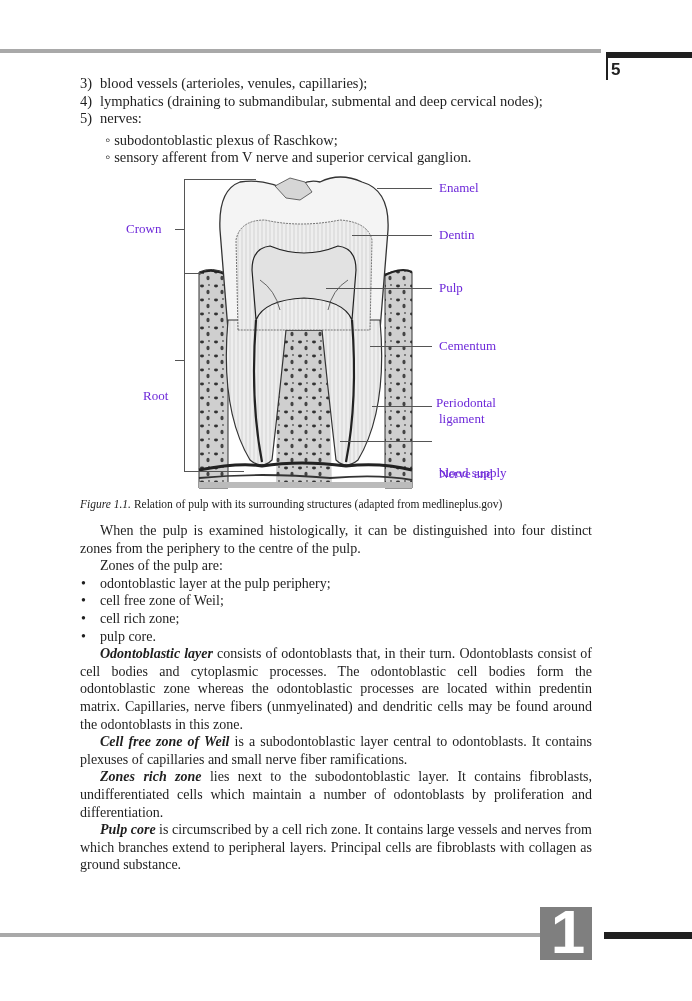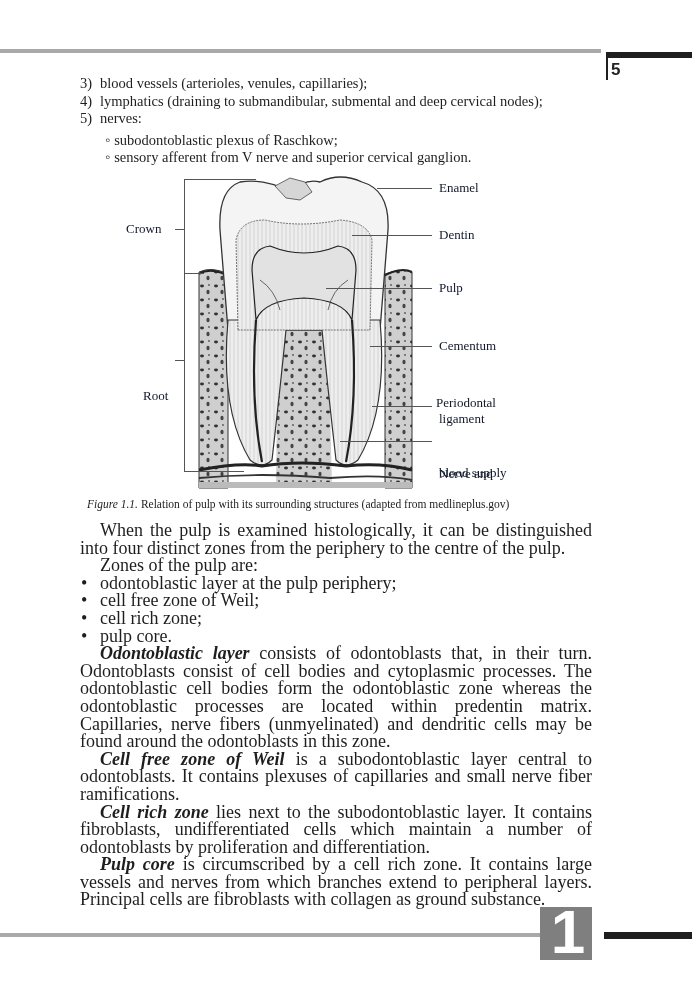--- a/index.html
+++ b/index.html
@@ -14,27 +14,27 @@
 
     .content { position: absolute; left: 80px; top: 75px; width: 512px; font-size: 14.5px; line-height: 17.5px; }
 
     .num-list { margin: 0; padding: 0; list-style: none; }
     .num-list li { display: flex; }
     .num-list .n { width: 20px; flex: none; }
     .sub-list { margin: 4px; padding: 0 0 0 21px; list-style: none; }
     .sub-list li::before { content: "\25E6"; margin-right: 4px; }
 
     .figure { position: absolute; left: 100px; top: 170px; width: 450px; height: 325px; }
-    .fig-label { position: absolute; font-size: 13px; line-height: 16px; color: #0f172a; }
+    .fig-label { position: absolute; font-size: 13px; line-height: 16px; color: #6d28d9; }
     .fig-line { position: absolute; background: #555; }
 
-    .caption { position: absolute; left: 87px; top: 497px; width: 520px; font-size: 11.5px; line-height: 14px; color: #222; }
+    .caption { position: absolute; left: 80px; top: 497px; width: 520px; font-size: 11.5px; line-height: 14px; color: #222; }
     .caption .cap-i { font-style: italic; }
 
-    .body-text { position: absolute; left: 80px; top: 522px; width: 512px; font-size: 18px; line-height: 17.6px; text-align: justify; }
+    .body-text { position: absolute; left: 80px; top: 522px; width: 512px; font-size: 14px; line-height: 17.6px; text-align: justify; }
     .body-text p { margin: 0; text-indent: 20px; }
     .bul-list { margin: 0; padding: 0; list-style: none; }
     .bul-list li { display: flex; padding-left: 0; }
     .bul-list li .b { width: 19px; flex: none; text-align: left; padding-left: 1px; }
     .term { font-weight: bold; font-style: italic; }
 
     .bottom-rule { position: absolute; left: 0; top: 933px; width: 542px; height: 4px; background: #a9a9a9; }
     .chapter-block { position: absolute; left: 540px; top: 907px; width: 52px; height: 53px; background: #7f7f7f; }
     .chapter-num { position: absolute; left: 8px; top: -6px; width: 40px; height: 60px; font-family: "Liberation Sans", "DejaVu Sans", sans-serif;
                    font-weight: bold; font-size: 62px; line-height: 62px; color: #ffffff; text-align: center; }
@@ -158,21 +158,21 @@
         <span class="b">•</span>
         <span>cell rich zone;</span>
       </li>
     <li>
         <span class="b">•</span>
         <span>pulp core.</span>
       </li>
   </ul>
   <p><span class="term">Odontoblastic layer</span><span> consists of odontoblasts that, in their turn. Odontoblasts consist of cell bodies and cytoplasmic processes. The odontoblastic cell bodies form the odontoblastic zone whereas the odontoblastic processes are located within predentin matrix. Capillaries, nerve fibers (unmyelinated) and dendritic cells may be found around the odontoblasts in this zone.</span></p>
   <p><span class="term">Cell free zone of Weil</span><span> is a subodontoblastic layer central to odontoblasts. It contains plexuses of capillaries and small nerve fiber ramifications.</span></p>
-  <p><span class="term">Cell rich zone</span><span> lies next to the subodontoblastic layer. It contains fibroblasts, undifferentiated cells which maintain a number of odontoblasts by proliferation and differentiation.</span></p>
+  <p><span class="term">Zones rich zone</span><span> lies next to the subodontoblastic layer. It contains fibroblasts, undifferentiated cells which maintain a number of odontoblasts by proliferation and differentiation.</span></p>
   <p><span class="term">Pulp core</span><span> is circumscribed by a cell rich zone. It contains large vessels and nerves from which branches extend to peripheral layers. Principal cells are fibroblasts with collagen as ground substance.</span></p>
 </div>
 
 <div class="bottom-rule"></div>
 <div class="chapter-block">
   <div class="chapter-num">1</div>
 </div>
 <div class="bottom-tab"></div>
 
 </body></html>

